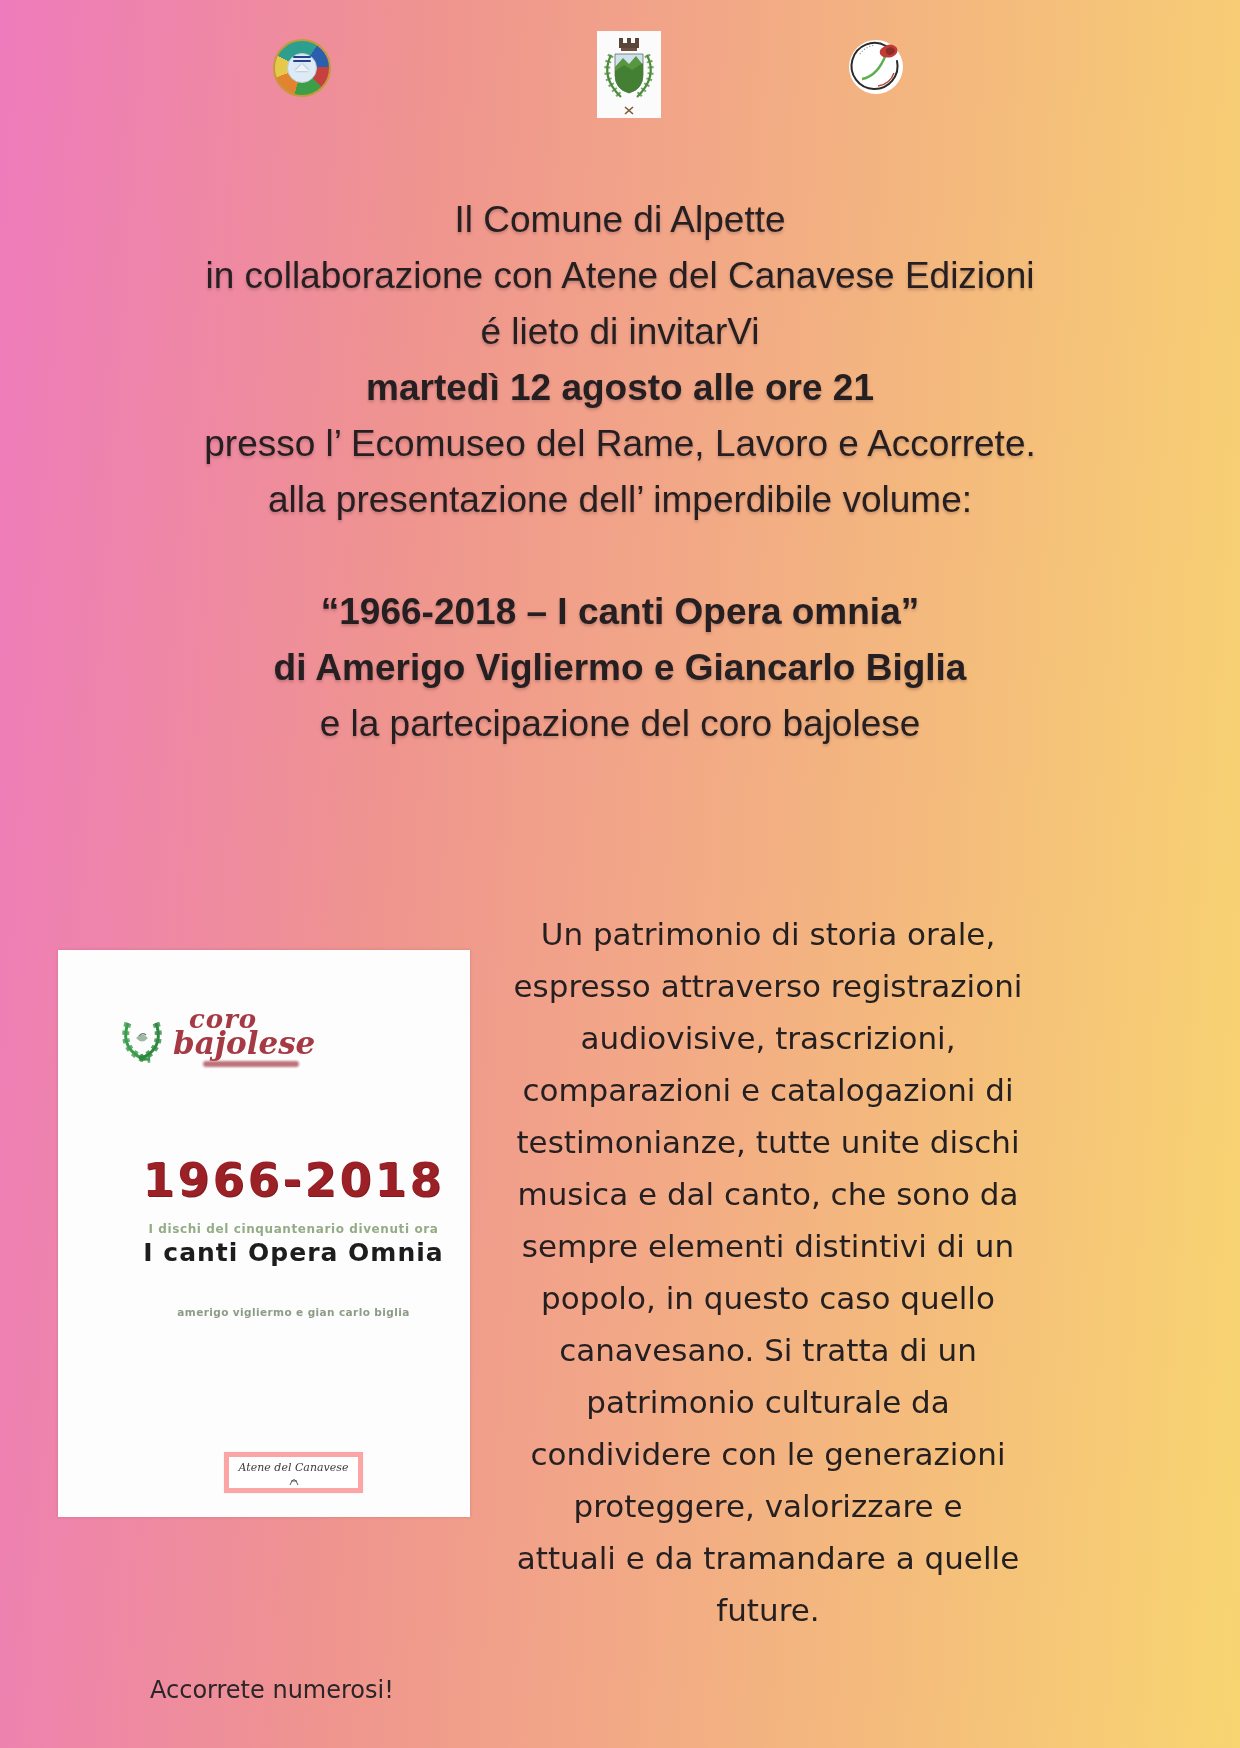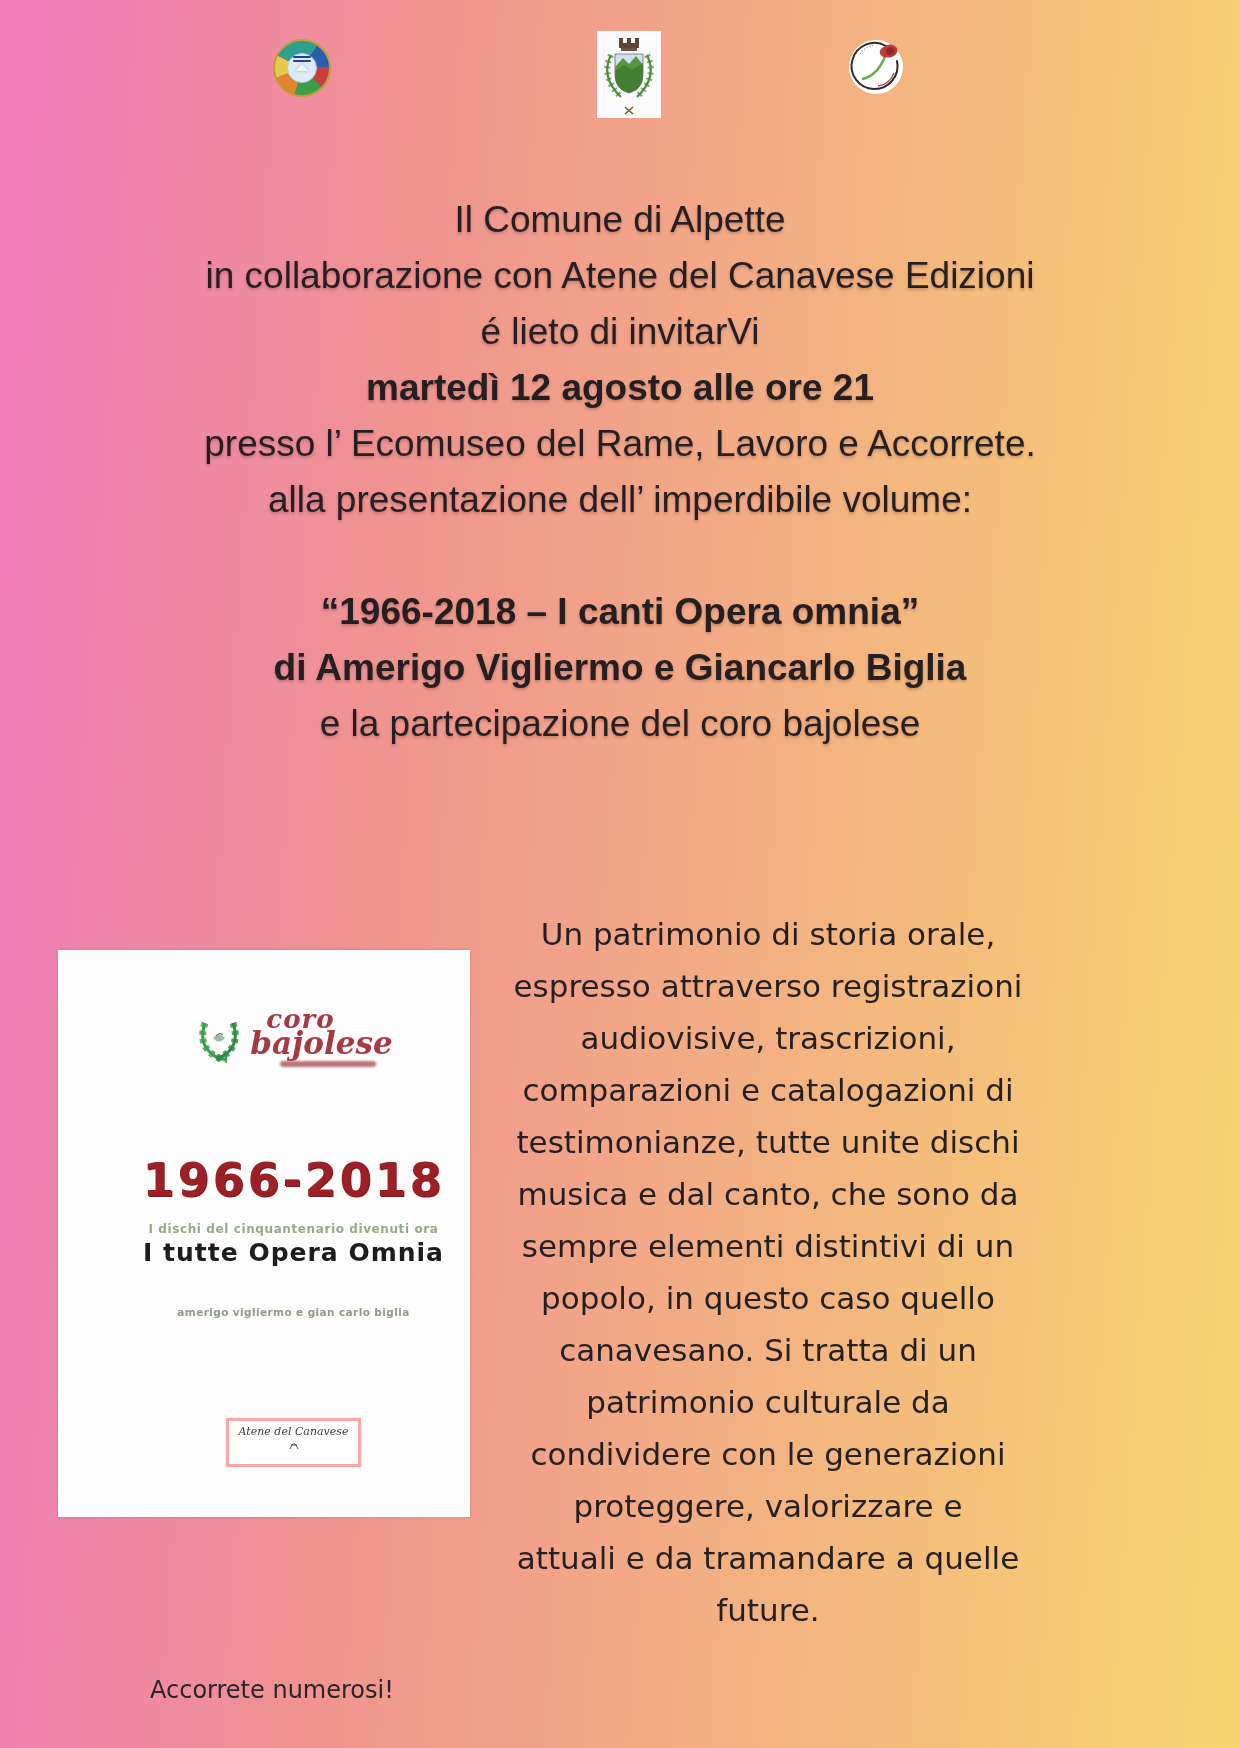--- a/index.html
+++ b/index.html
@@ -45,21 +45,21 @@
   .invite-gap{height:56px;}
 
   
   .cover{
     position:absolute;left:58px;top:950px;width:412px;height:567px;
     background:#fdfdfd;box-shadow:0 0 3px rgba(120,70,70,.25);
   }
   .cover-inner{position:absolute;left:59px;top:0;width:353px;height:100%;}
   .cover-inner>div{position:absolute;left:0;right:0;text-align:center;}
 
-  .choir-logo{top:58px;display:flex;justify-content:center;align-items:flex-start;gap:6px;}
+  .choir-logo{top:58px;display:flex;justify-content:flex-start;align-items:flex-start;gap:6px;}
   .choir-name{text-align:left;}
   .choir-line1{
     font-family:"DejaVu Serif",serif;font-style:italic;font-weight:bold;
     font-size:26px;line-height:22px;color:#a63a44;margin-left:16px;letter-spacing:1px;
   }
   .choir-line2{
     font-family:"DejaVu Serif",serif;font-style:italic;font-weight:bold;
     font-size:31px;line-height:27px;color:#a63a44;
   }
   .choir-sub{
@@ -79,22 +79,22 @@
   .cover-title{
     top:288px;font-family:"DejaVu Sans",sans-serif;font-weight:bold;
     font-size:25px;letter-spacing:1px;color:#1d1d1d;
   }
   .cover-authors{
     top:356px;font-family:"DejaVu Sans",sans-serif;font-weight:bold;
     font-size:10.5px;letter-spacing:.4px;color:#8d9c86;
   }
   .cover-publisher{top:468px;}
   .pub-box{
-    display:inline-block;border:3px solid #fca5a5;background:#fff;
-    padding:4px 10px 14px;box-shadow:0 0 2px rgba(0,0,0,.08);
+    display:inline-block;border:5px solid #fca5a5;background:#fff;
+    padding:4px 10px 2px;box-shadow:0 0 2px rgba(0,0,0,.08);margin-top:34px;
   }
   .pub-text{
     font-family:"DejaVu Serif",serif;font-style:italic;
     font-size:11px;color:#3c3c3c;display:block;
   }
   .pub-mark{display:block;margin:0 auto;}
 
   
   .para{
     position:absolute;left:478px;top:908px;width:580px;text-align:center;
@@ -175,21 +175,21 @@
           <path d="M22 20 q3 -4 7 -1" stroke="#6f6f6f" stroke-width="1.2" fill="none"></path>
         </svg>
         <div class="choir-name">
           <div class="choir-line1">coro</div>
           <div class="choir-line2">bajolese</div>
           <div class="choir-sub"></div>
         </div>
       </div>
       <div class="cover-years">1966-2018</div>
       <div class="cover-tagline">I dischi del cinquantenario divenuti ora</div>
-      <div class="cover-title">I tutte Opera Omnia</div>
+      <div class="cover-title">I canti Opera Omnia</div>
       <div class="cover-authors">amerigo vigliermo e  gian carlo biglia</div>
       <div class="cover-publisher">
         <span class="pub-box">
           <span class="pub-text">Atene del Canavese</span>
           <svg class="pub-mark" width="14" height="12" viewBox="0 0 14 12">
             <path d="M3 11 Q7 0 11 11 M4 7 h6" stroke="#555" stroke-width="1" fill="none"></path>
           </svg>
         </span>
       </div>
     </div>

